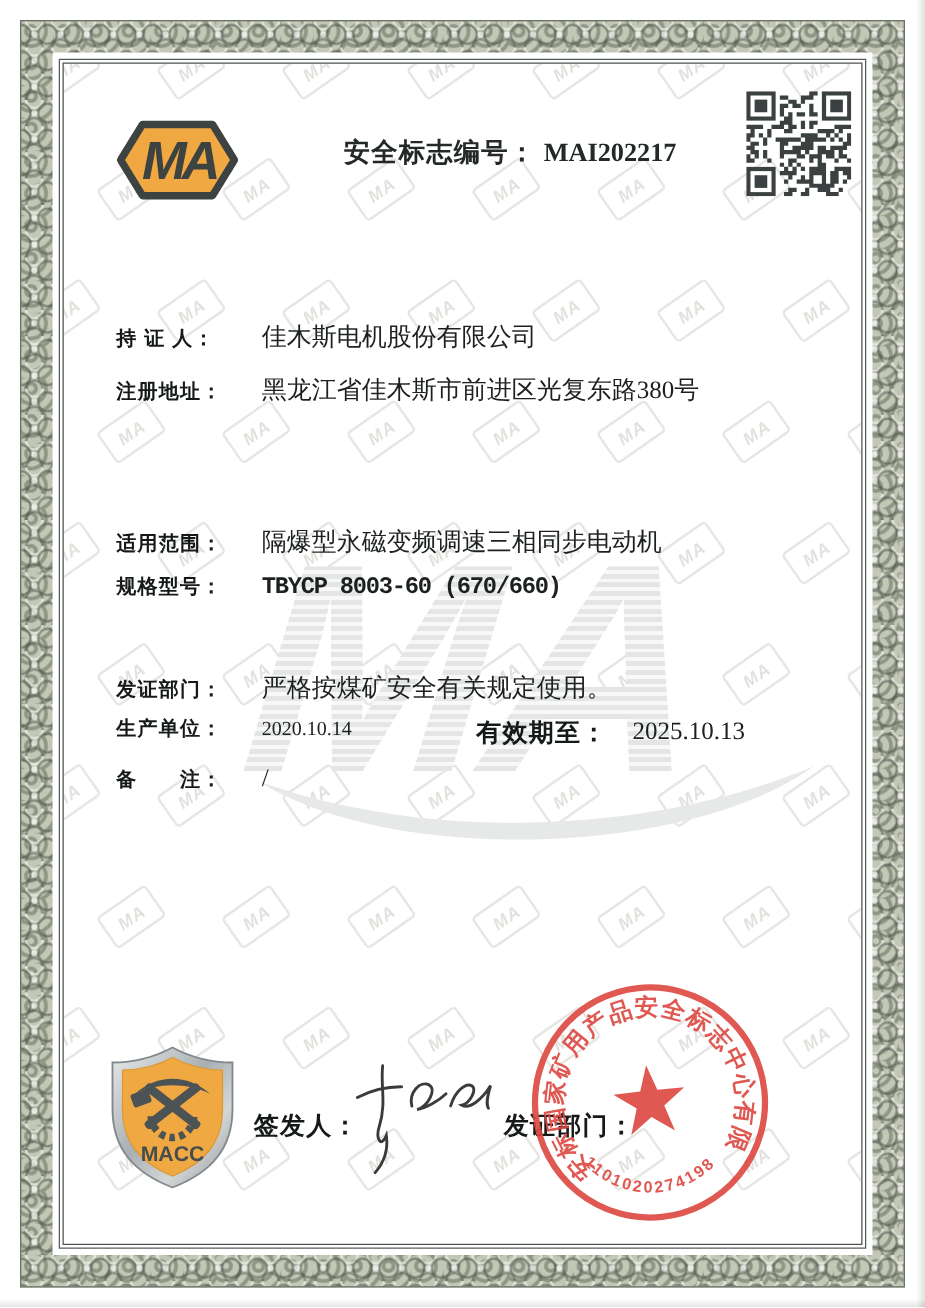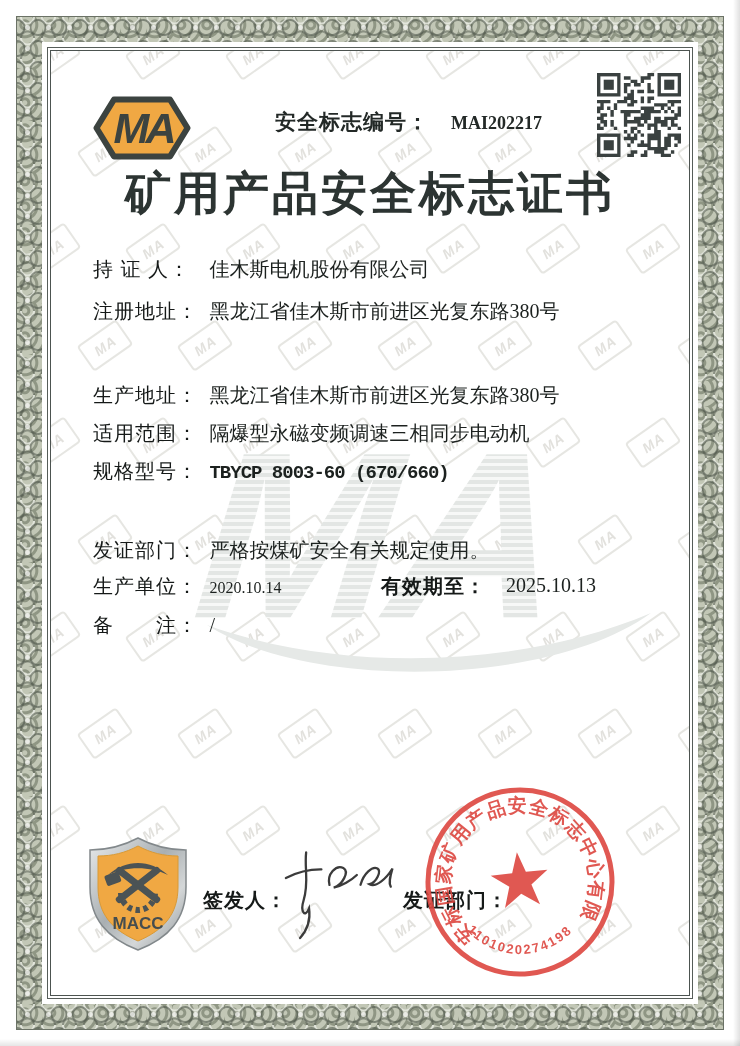--- a/index.html
+++ b/index.html
@@ -37,28 +37,28 @@
         background:repeating-linear-gradient(180deg,#e3e6e4 0 4px,#f7f8f7 4px 7px);
         -webkit-background-clip:text;background-clip:text;}
   .big-ma svg{position:absolute;left:0;top:186px;}
 
   .z1{position:absolute;z-index:1;}
 
   
   .ma-logo{left:42px;top:44px;}
   .cert-no{left:224px;top:57px;white-space:nowrap;}
   .cert-no .lab{font-weight:700;font-size:21px;letter-spacing:1px;color:#23292.7;color:#232927;}
-  .cert-no .val{font-family:"Liberation Serif",serif;font-size:18px;font-weight:600;margin-left:22px;color:#232927;}
+  .cert-no .val{font-family:"Liberation Serif",serif;font-size:21px;font-weight:600;margin-left:6px;color:#232927;}
   .qr{left:546px;top:22px;}
   .title{left:0;top:112px;width:100%;text-align:center;
         font-family:"Liberation Serif",serif;font-weight:900;font-size:46px;letter-spacing:3px;color:#2c3432;}
 
   
   .row{left:42px;white-space:nowrap;color:#1c211f;}
-  .flabel{display:inline-block;font-weight:400;font-size:20px;letter-spacing:1px;color:#15191.8;color:#151918;vertical-align:baseline;}
+  .flabel{display:inline-block;font-weight:700;font-size:16px;letter-spacing:1px;color:#15191.8;color:#151918;vertical-align:baseline;}
   .w4{min-width:112px;}
   .fvalue{vertical-align:baseline;}
   .v-kai{font-family:"Liberation Serif",serif;font-size:20px;}
   .v-mono{font-family:"Liberation Mono",monospace;font-weight:700;font-size:19px;letter-spacing:-1px;}
   .v-serif{font-family:"Liberation Serif",serif;font-size:17.5px;}
   .v-date{font-family:"Liberation Serif",serif;font-size:16px;}
   .expiry-lab{position:absolute;left:288px;top:0;font-weight:700;font-size:20px;letter-spacing:1px;color:#151918;text-align:right;}
   .expiry-val{position:absolute;left:413px;top:1px;font-family:"Liberation Serif",serif;font-size:20px;}
 
   
@@ -180,32 +180,27 @@
           <rect x="6.7" y="6.7" width="10.1" height="10.1"></rect>
         <rect x="60.5" y="0" width="23.5" height="23.5"></rect>
           <rect x="63.9" y="3.4" width="16.8" height="16.8" fill="#fff"></rect>
           <rect x="67.2" y="6.7" width="10.1" height="10.1"></rect>
         <rect x="0" y="60.5" width="23.5" height="23.5"></rect>
           <rect x="3.4" y="63.9" width="16.8" height="16.8" fill="#fff"></rect>
           <rect x="6.7" y="67.2" width="10.1" height="10.1"></rect>
       </g>
     </svg>
 
-    <div class="z1 title">矿用产品安全标志证书</div>
 
     <div class="z1 row" style="top:205px">
       <span class="flabel w4">持 证 人：</span>
       <span class="fvalue v-kai">佳木斯电机股份有限公司</span>
     </div>
     <div class="z1 row" style="top:247px">
       <span class="flabel w4">注册地址：</span>
-      <span class="fvalue v-kai">黑龙江省佳木斯市前进区光复东路380号</span>
-    </div>
-    <div class="z1 row" style="top:331px">
-      <span class="flabel w4">生产地址：</span>
       <span class="fvalue v-kai">黑龙江省佳木斯市前进区光复东路380号</span>
     </div>
     <div class="z1 row" style="top:369px">
       <span class="flabel w4">适用范围：</span>
       <span class="fvalue v-kai">隔爆型永磁变频调速三相同步电动机</span>
     </div>
     <div class="z1 row" style="top:407px">
       <span class="flabel w4">规格型号：</span>
       <span class="fvalue v-mono">TBYCP 8003-60 (670/660)</span>
     </div>

